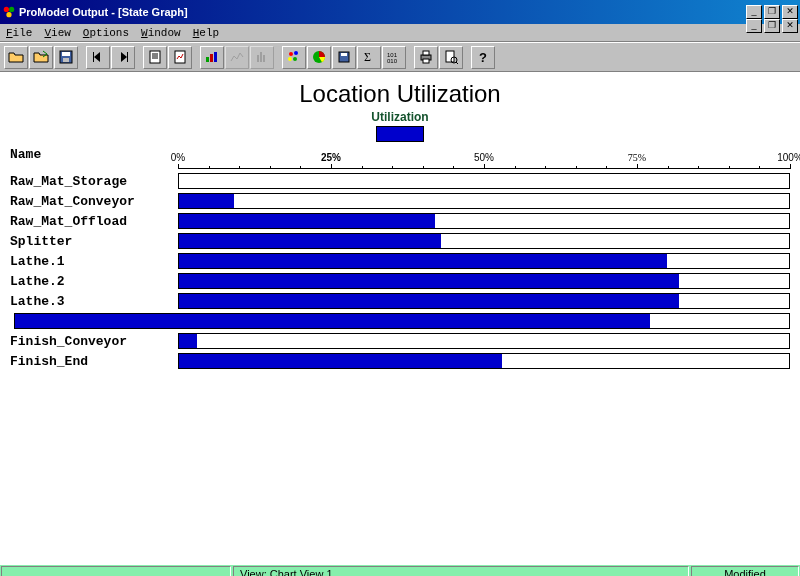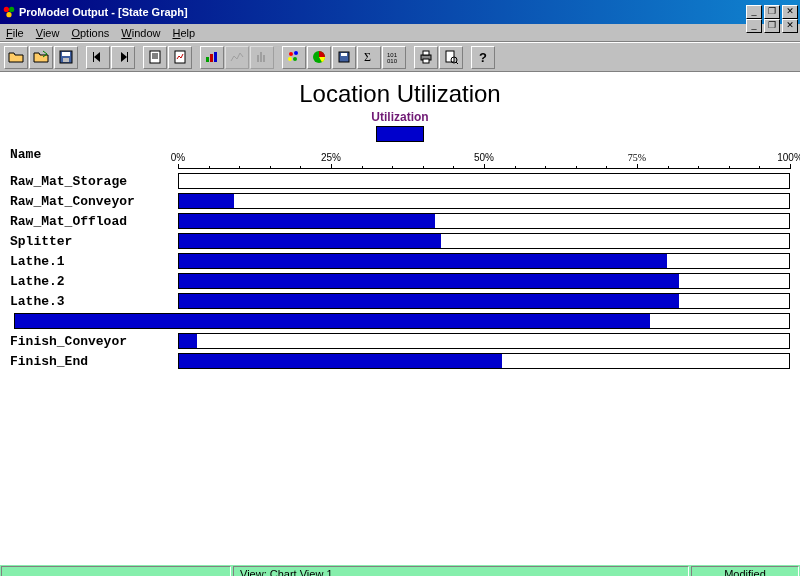--- a/index.html
+++ b/index.html
@@ -7,32 +7,32 @@
   
   .titlebar { height: 24px; background: linear-gradient(to right, #000080, #1084d0); color: #fff; display: flex; align-items: center; padding: 0 2px; }
   .titlebar .icon { width: 14px; height: 14px; margin-right: 3px; display: flex; align-items: center; justify-content: center; }
   .titlebar .title { font-weight: bold; font-size: 11px; flex: 0 0 auto; }
   .titlebar .spacer { flex: 1; }
   .winbtns { display: flex; gap: 0; }
   .winbtn { width: 16px; height: 14px; background: #c0c0c0; border: 1px solid #000; border-top-color:#fff; border-left-color:#fff; font-size: 9px; line-height: 10px; text-align: center; margin-left: 2px; font-family: Arial; color:#000; cursor: default; }
   .mdi-btns { position: absolute; right: 2px; top: 19px; display: flex; }
   
   .menubar { height: 18px; background: #c0c0c0; display: flex; align-items: center; padding: 0 6px; gap: 12px; border-bottom: 1px solid #808080; }
-  .menuitem { font-size: 11px; cursor: default; }
+  .menuitem { font-size: 11px; cursor: default; font-family: Liberation Mono, monospace; }
   .menuitem u { text-decoration: underline; }
   
   .toolbar { height: 30px; background: #c0c0c0; border-top: 1px solid #fff; border-bottom: 1px solid #808080; display: flex; align-items: center; padding: 0 4px; gap: 1px; }
   .tbtn { width: 24px; height: 23px; background: #c0c0c0; border: 1px solid #808080; border-top-color: #fff; border-left-color: #fff; display: flex; align-items: center; justify-content: center; font-size: 12px; cursor: default; }
   .tbtn svg { width: 16px; height: 16px; }
   .tsep { width: 6px; }
   
   .content { background: #fff; width: 800px; height: calc(576px - 18px - 18px - 30px - 18px); position: relative; overflow: hidden; }
   .chart-title { text-align: center; font-size: 24px; font-weight: normal; font-family: Arial; margin-top: 8px; }
   .legend { text-align: center; margin-top: 2px; }
-  .legend-label { color: #701a75; font-weight: bold; font-size: 12px; font-family: Arial; }
+  .legend-label { color: #14532d; font-weight: bold; font-size: 12px; font-family: Arial; }
   .legend-swatch { width: 48px; height: 16px; background: #0000cc; border: 1px solid #000; margin: 2px auto 0; }
   .chart { position: absolute; left: 10px; right: 10px; top: 85px; }
   .name-header { position: absolute; left: 0; top: -10px; font-family: "Courier New", monospace; font-size: 13px; font-weight: bold; }
   .axis { position: absolute; left: 168px; right: 0; top: -6px; height: 18px; }
   .axis-line { position: absolute; left: 0; right: 0; bottom: 0; height: 1px; background: #000; }
   .tick { position: absolute; bottom: -0px; width: 1px; height: 5px; background: #000; }
   .tick.minor { height: 3px; }
   .tick-label { position: absolute; bottom: 6px; font-size: 10px; font-family: Arial; transform: translateX(-50%); }
   .rows { position: absolute; left: 0; right: 0; top: 14px; }
   .row { height: 20px; display: flex; align-items: center; }
@@ -204,21 +204,21 @@
   <div class="chart-title">Location Utilization</div>
   <div class="legend">
     <div class="legend-label">Utilization</div>
     <div class="legend-swatch"></div>
   </div>
   <div class="chart">
     <div class="name-header">Name</div>
     <div class="axis" id="axis">
       <div class="axis-line"></div>
     <div class="tick-label" style="left: 0%;">0%</div>
-        <div class="tick-label" style="left: 25%;">25%</div>
+        <div class="tick-label" style="left: 25%; font-weight: bold;">25%</div>
         <div class="tick-label" style="left: 50%;">50%</div>
         <div class="tick-label" style="left: 75%; font-family: Liberation Serif, serif;">75%</div>
         <div class="tick-label" style="left: 100%;">100%</div>
         <div class="tick" style="left: 0%;"></div>
         <div class="tick minor" style="left: 5%;"></div>
         <div class="tick minor" style="left: 10%;"></div>
         <div class="tick minor" style="left: 15%;"></div>
         <div class="tick minor" style="left: 20%;"></div>
         <div class="tick" style="left: 25%;"></div>
         <div class="tick minor" style="left: 30%;"></div>

